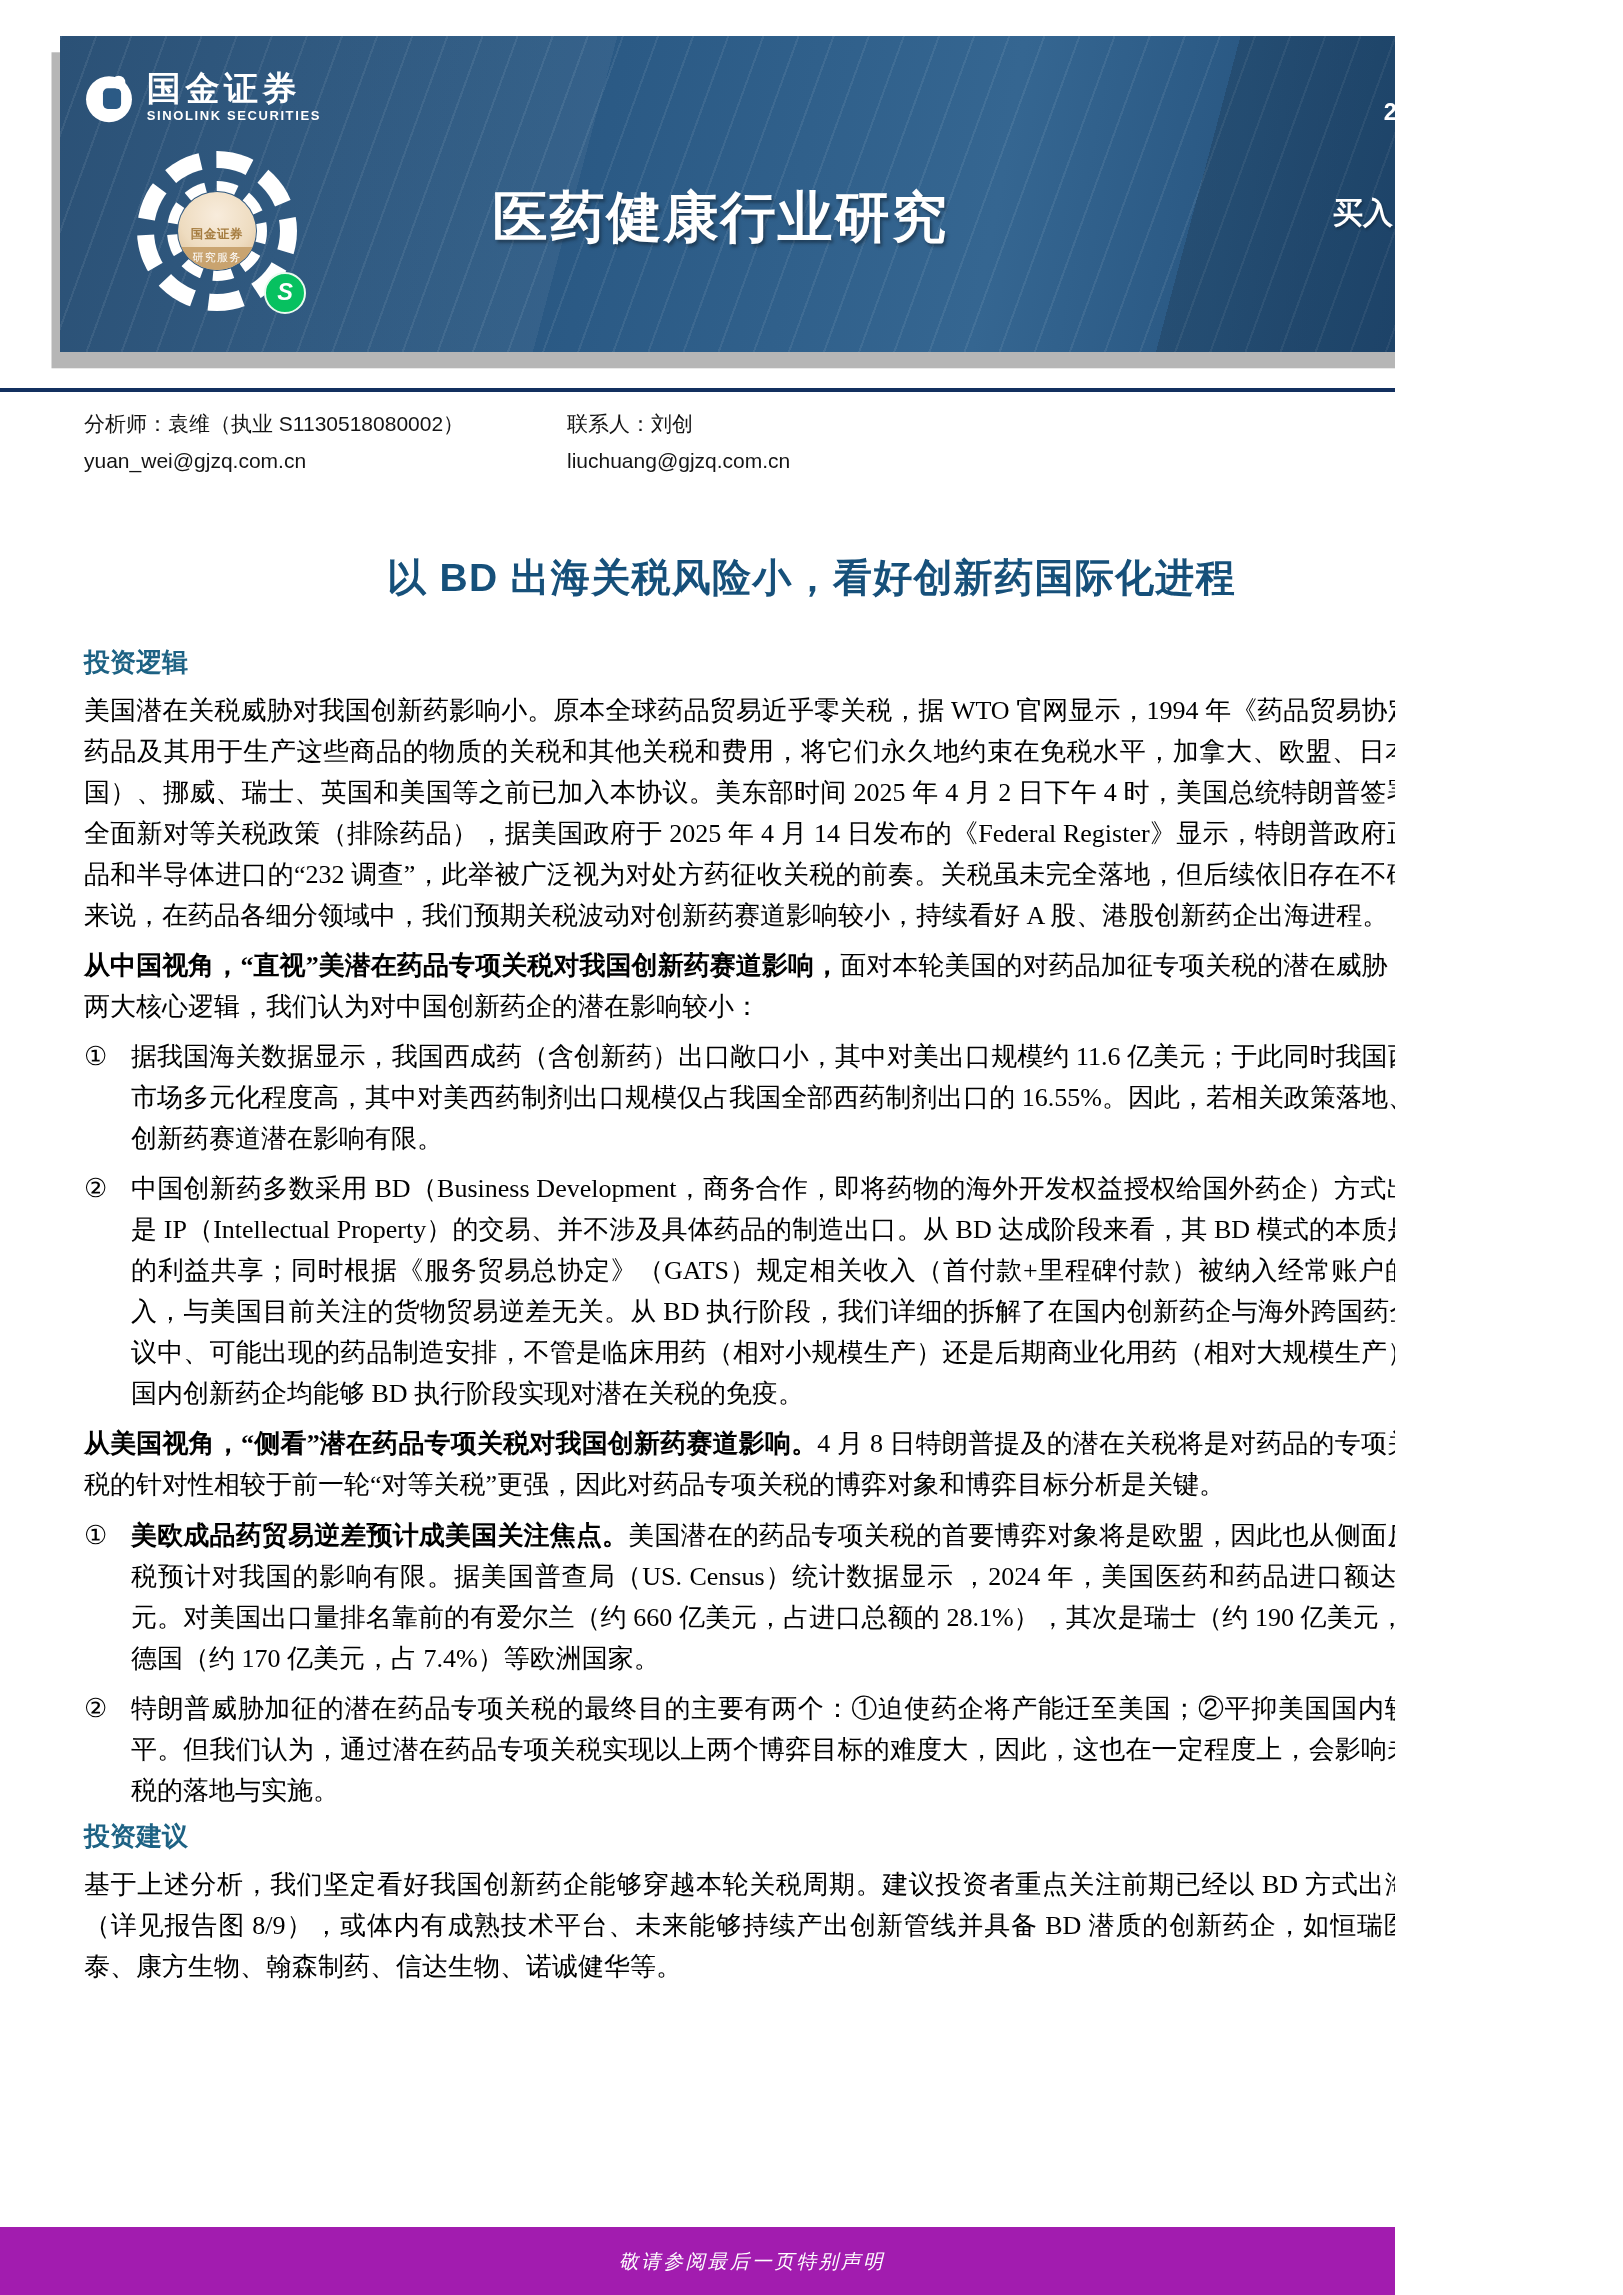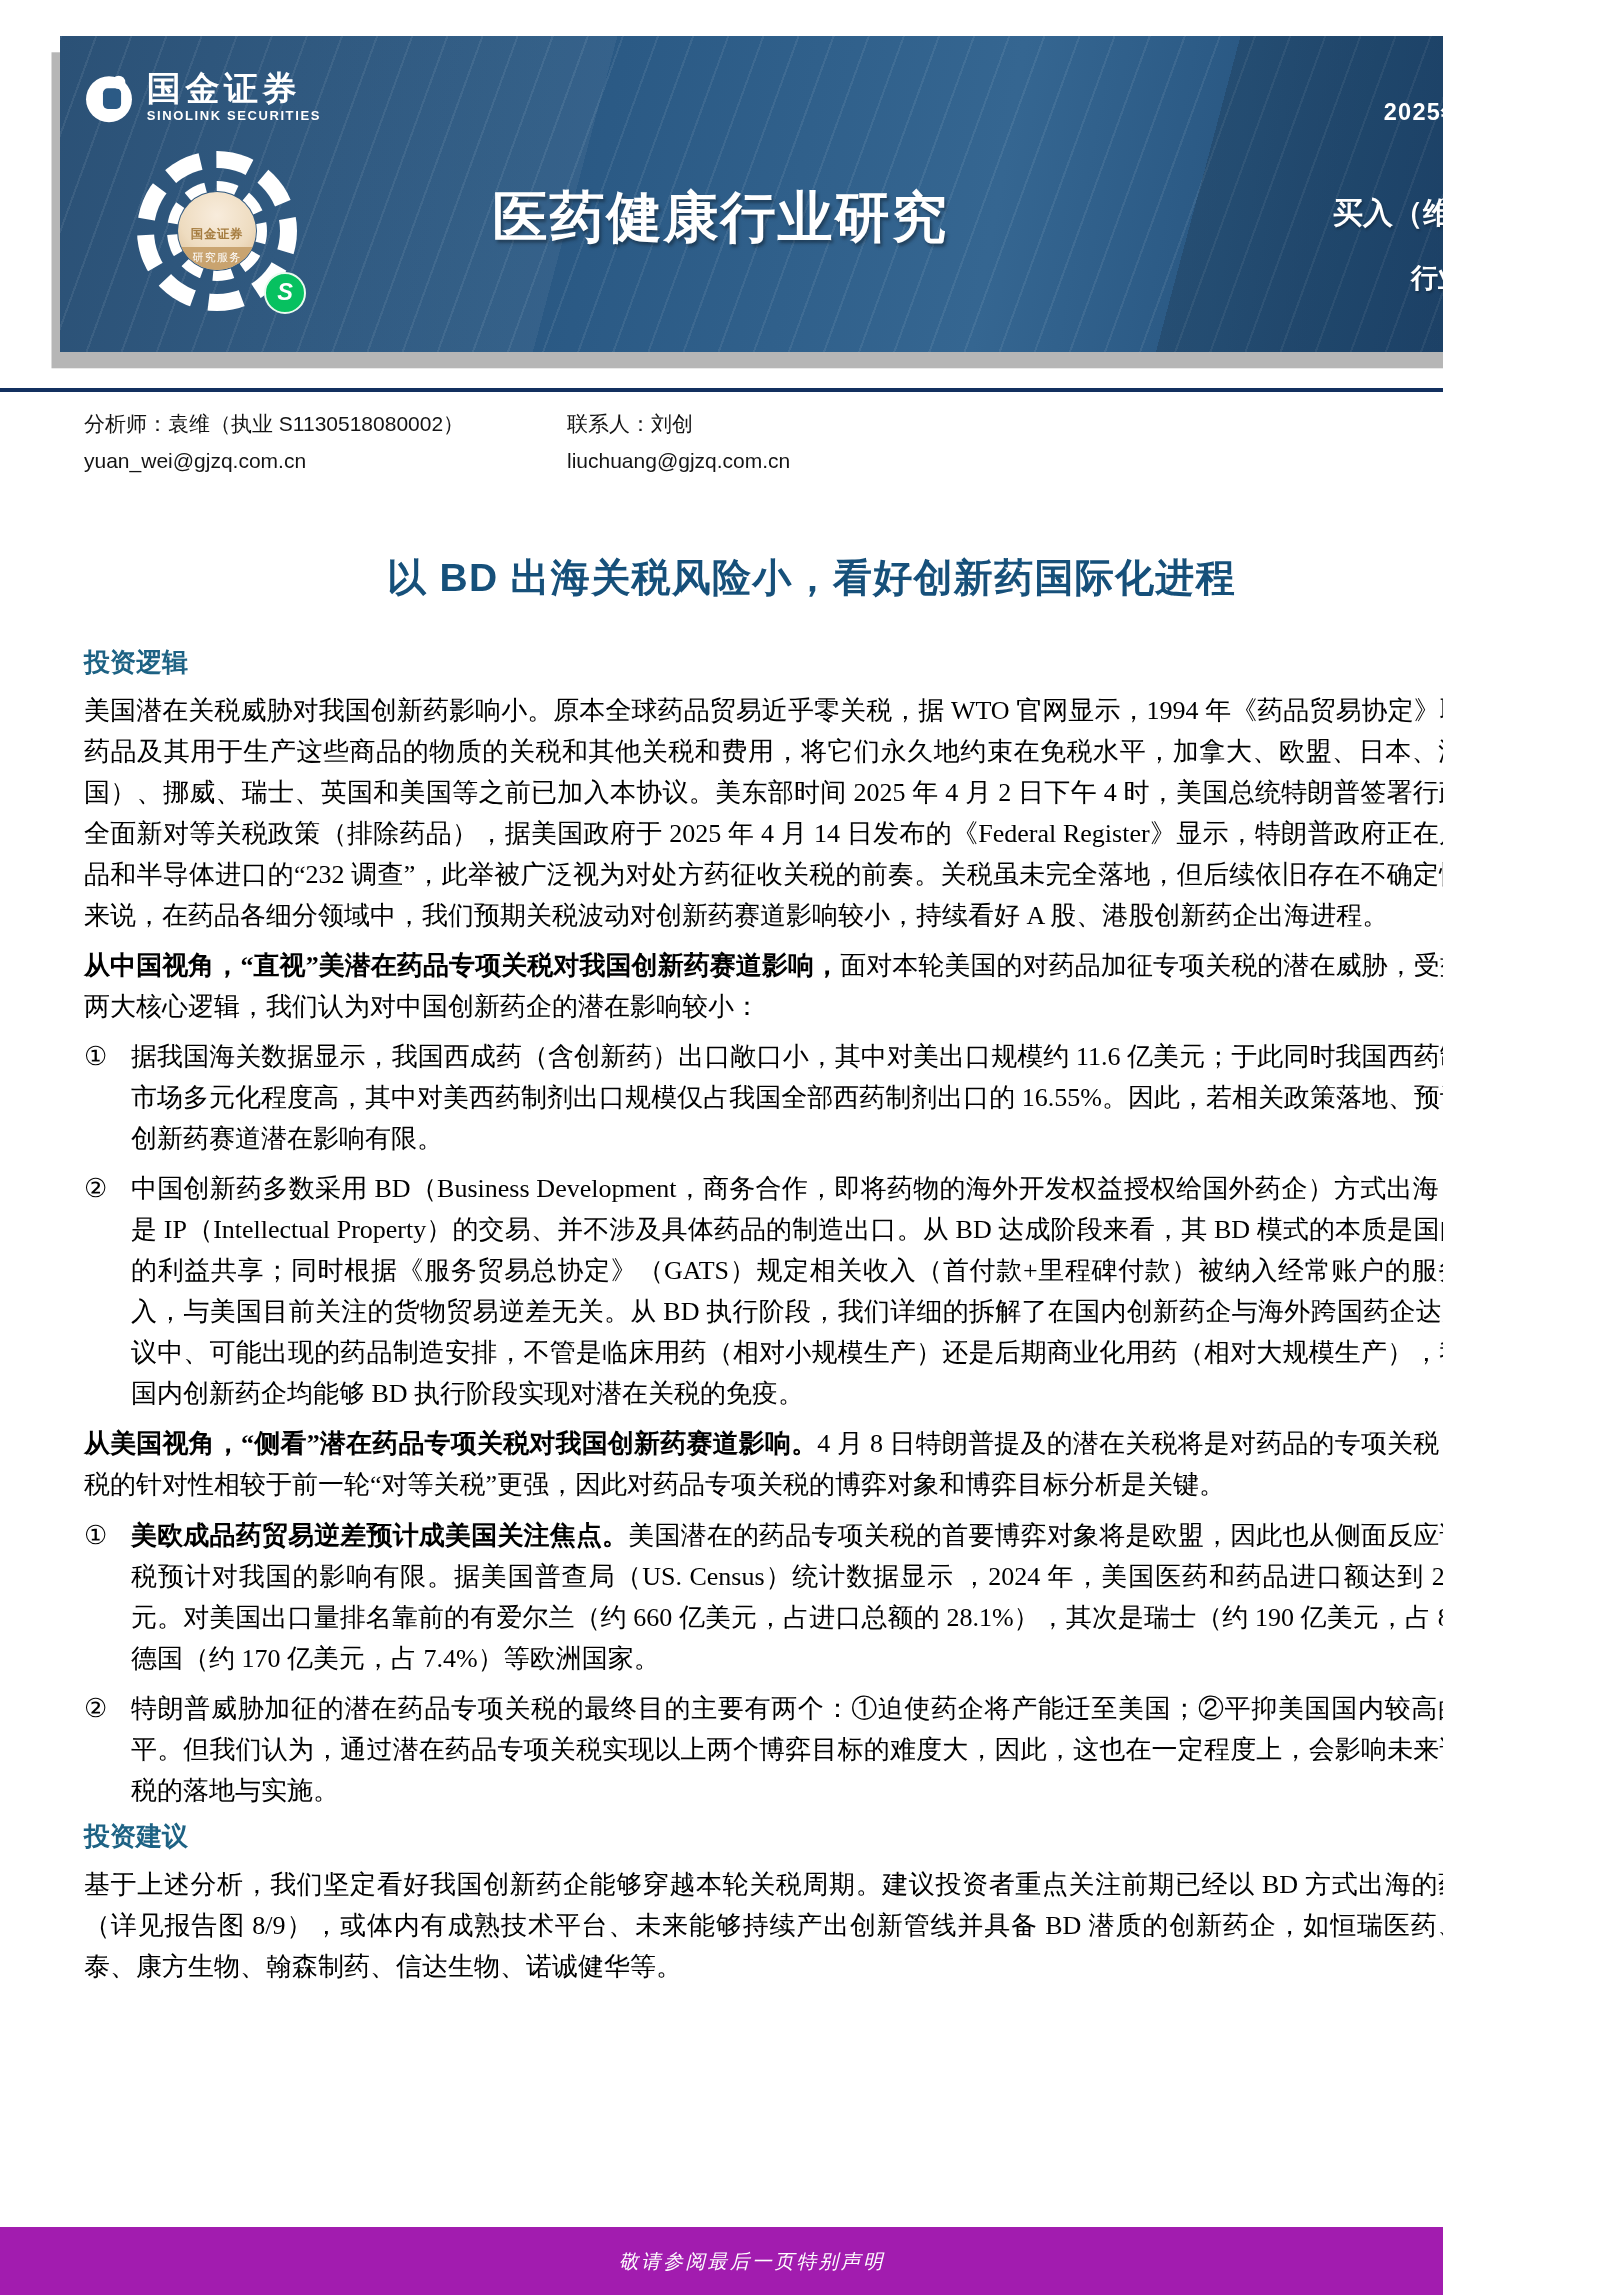--- a/index.html
+++ b/index.html
@@ -1,18 +1,18 @@
 <!DOCTYPE html>
 <html style="font-size:10.5px"><head>
 <meta charset="utf-8">
 <style>
   html,body { margin:0; padding:0; background:#ffffff; }
   .page {
     position:relative; width:1395px; height:2295px; background:#ffffff;
-    font-family:"Liberation Sans", sans-serif; overflow:hidden;padding-left:48px;
+    font-family:"Liberation Sans", sans-serif; overflow:hidden;
   }
 
   
   .banner {
     position:absolute; left:60px; top:36px; width:1555px; height:316px;
     background-image:
       repeating-linear-gradient(110deg, rgba(255,255,255,0.07) 0px, rgba(255,255,255,0.07) 2px, rgba(255,255,255,0) 2px, rgba(255,255,255,0) 33px),
       linear-gradient(100deg, #20486f 0%, #2b5a85 35%, #356691 60%, #24517c 82%, #1d4470 100%);
     box-shadow:-8.5px 16.3px 0 0 #b6b6b6;
   }

